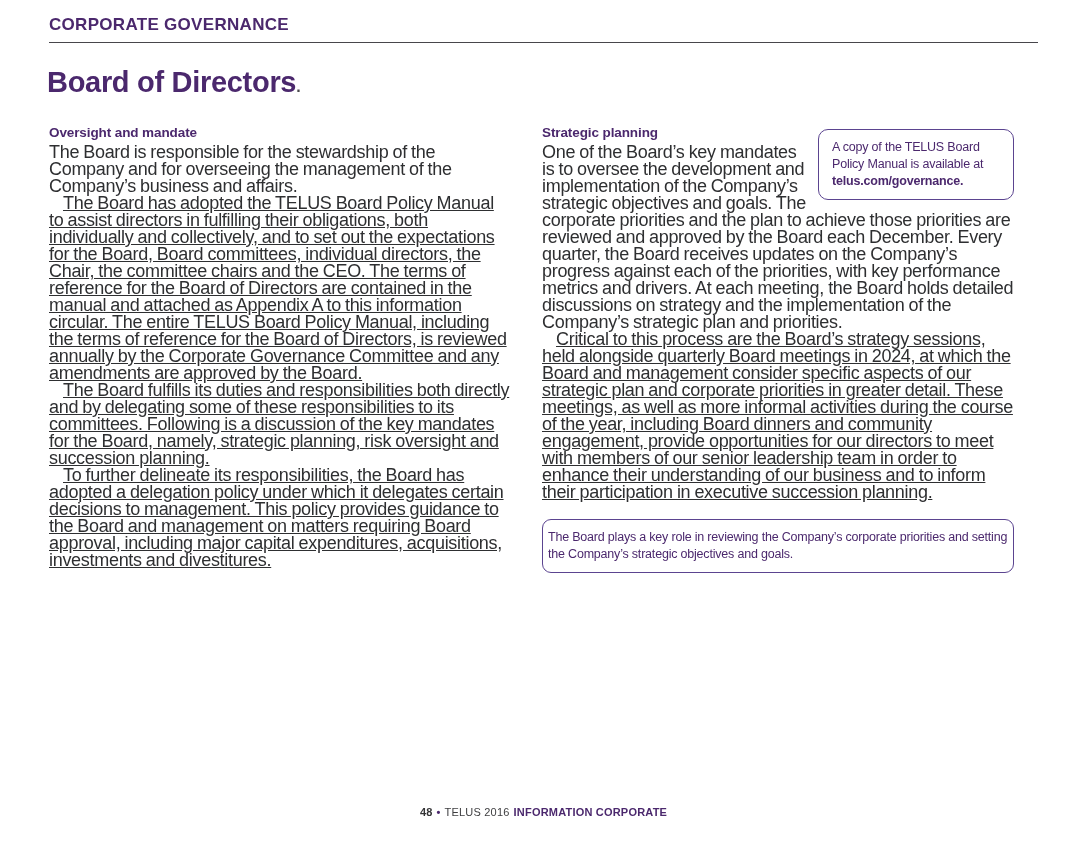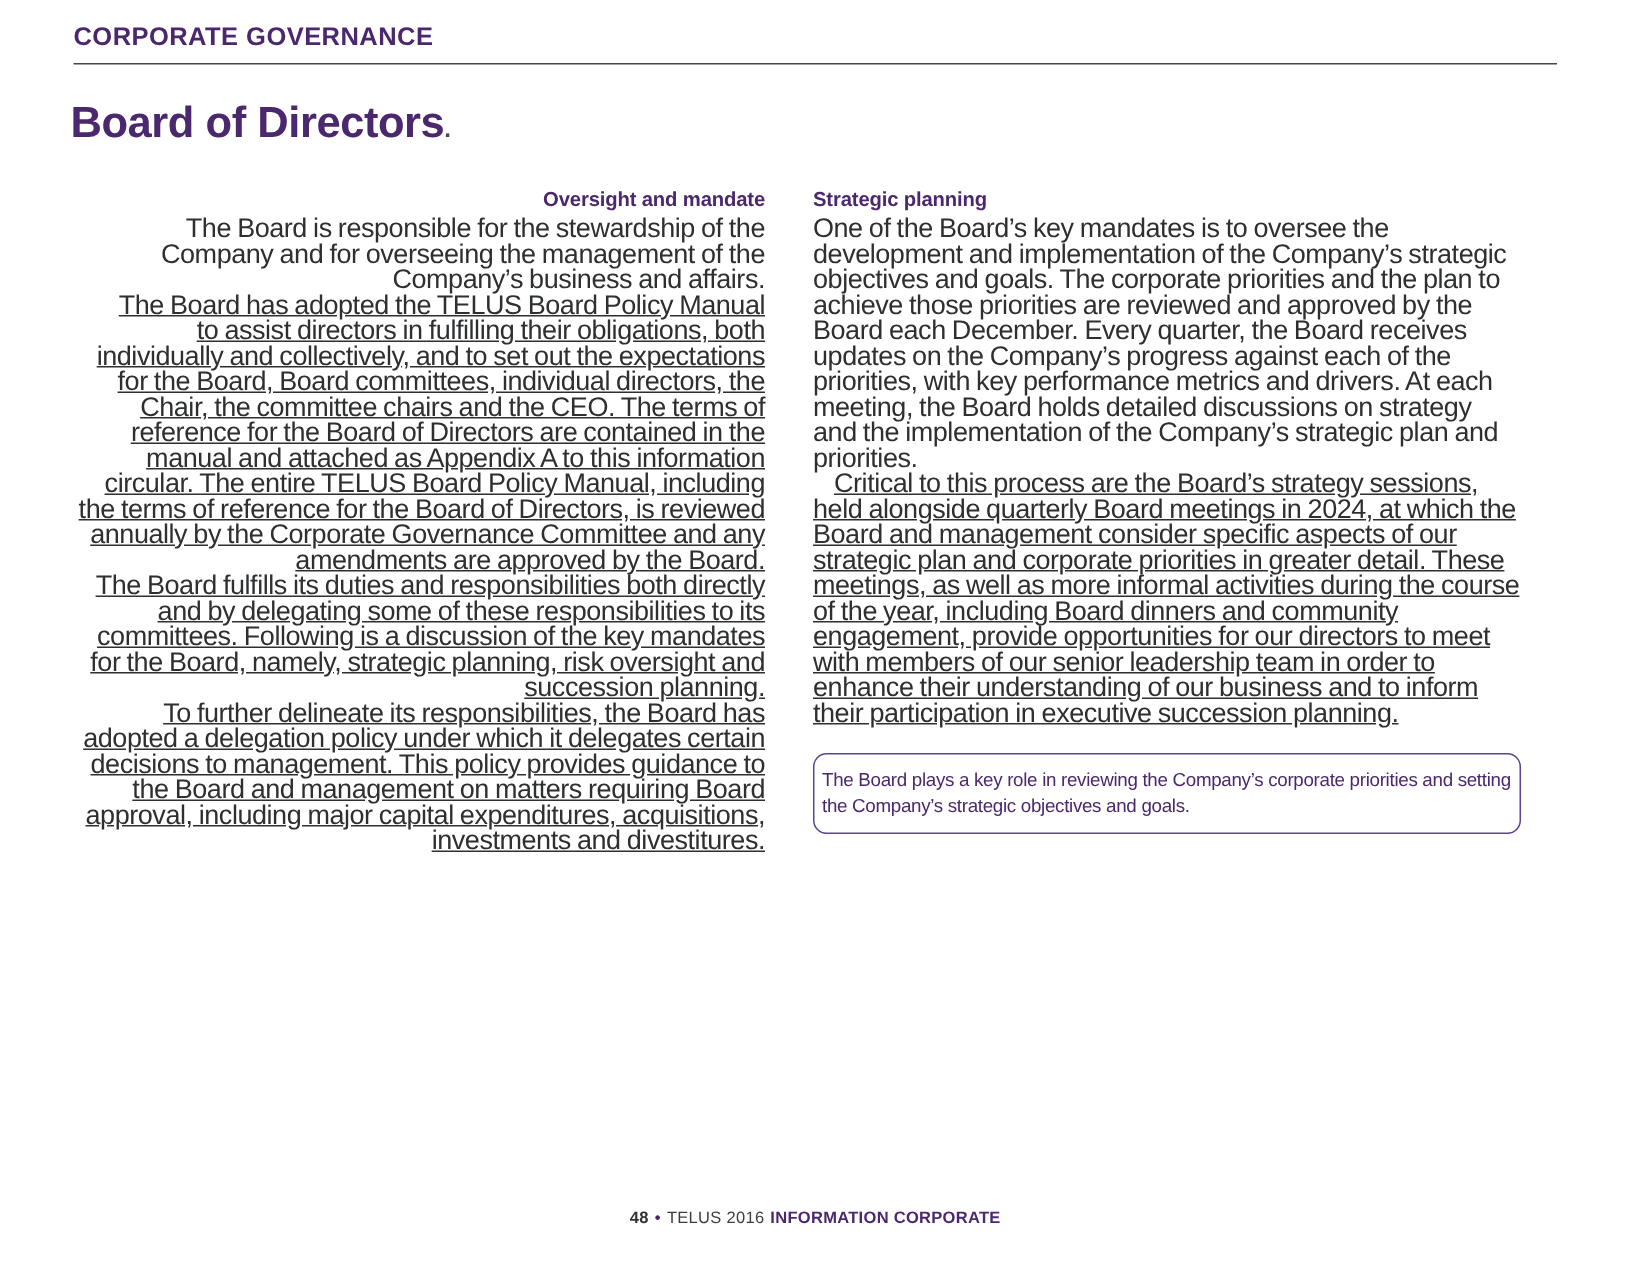--- a/index.html
+++ b/index.html
@@ -16,21 +16,21 @@
     position:absolute; left:49px; top:42px; width:989px; height:0;
     border-top:1px solid #47464B;
   }
   .title {
     position:absolute; left:47px; top:66px; margin:0;
     font-size:29px; font-weight:700; color:#4B286D; letter-spacing:-0.3px;
   }
   .title-period { color:#4a4a4c; font-size:16px; font-weight:700; }
 
   .col { position:absolute; top:125px; }
-  .col-left  { left:49px;  width:461px;text-align:right; }
+  .col-left  { left:49px;  width:461px; }
   .col-right { left:542px; width:472px; }
 
   .subhead {
     margin:0 0 4px 0; font-size:13.5px; font-weight:700;
     color:#4B286D; letter-spacing:-0.1px;
   }
   .body {
     margin:0; font-size:18px; line-height:17px; color:#2E2F31;
     letter-spacing:-0.3px; word-spacing:-0.6px;
   }
@@ -74,20 +74,21 @@
 
   <div class="col col-left">
     <h3 class="subhead">Oversight and mandate</h3>
     <p class="body">The Board is responsible for the stewardship of the Company and for overseeing the management of the Company’s business and affairs.</p>
     <p class="body indent">The Board has adopted the TELUS Board Policy Manual to assist directors in fulfilling their obligations, both individually and collectively, and to set out the expectations for the Board, Board committees, individual directors, the Chair, the committee chairs and the CEO. The terms of reference for the Board of Directors are contained in the manual and attached as Appendix A to this information circular. The entire TELUS Board Policy Manual, including the terms of reference for the Board of Directors, is reviewed annually by the Corporate Governance Committee and any amendments are approved by the Board.</p>
     <p class="body indent">The Board fulfills its duties and responsibilities both directly and by delegating some of these responsibilities to its committees. Following is a discussion of the key mandates for the Board, namely, strategic planning, risk oversight and succession planning.</p>
     <p class="body indent">To further delineate its responsibilities, the Board has adopted a delegation policy under which it delegates certain decisions to management. This policy provides guidance to the Board and management on matters requiring Board approval, including major capital expenditures, acquisitions, investments and divestitures.</p>
   </div>
 
   <div class="col col-right">
+    <aside class="callout"><span>A copy of the TELUS Board Policy Manual is available at </span><a class="callout-link" href="#">telus.com/governance</a><span class="callout-suffix">.</span></aside>
     <h3 class="subhead">Strategic planning</h3>
     <p class="body">One of the Board’s key mandates is to oversee the development and implementation of the Company’s strategic objectives and goals. The corporate priorities and the plan to achieve those priorities are reviewed and approved by the Board each December. Every quarter, the Board receives updates on the Company’s progress against each of the priorities, with key performance metrics and drivers. At each meeting, the Board holds detailed discussions on strategy and the implementation of the Company’s strategic plan and priorities.</p>
     <p class="body indent">Critical to this process are the Board’s strategy sessions, held alongside quarterly Board meetings in 2024, at which the Board and management consider specific aspects of our strategic plan and corporate priorities in greater detail. These meetings, as well as more informal activities during the course of the year, including Board dinners and community engagement, provide opportunities for our directors to meet with members of our senior leadership team in order to enhance their understanding of our business and to inform their participation in executive succession planning.</p>
     <div class="quote"><span>The Board plays a key role in reviewing the Company’s corporate priorities and setting the Company’s strategic objectives and goals.</span></div>
   </div>
 
   <footer class="footer">
     <span class="fnum">48</span><span class="fbullet">•</span><span class="fdoc">TELUS 2016</span><span class="fbold">INFORMATION CORPORATE</span>
   </footer>
 

